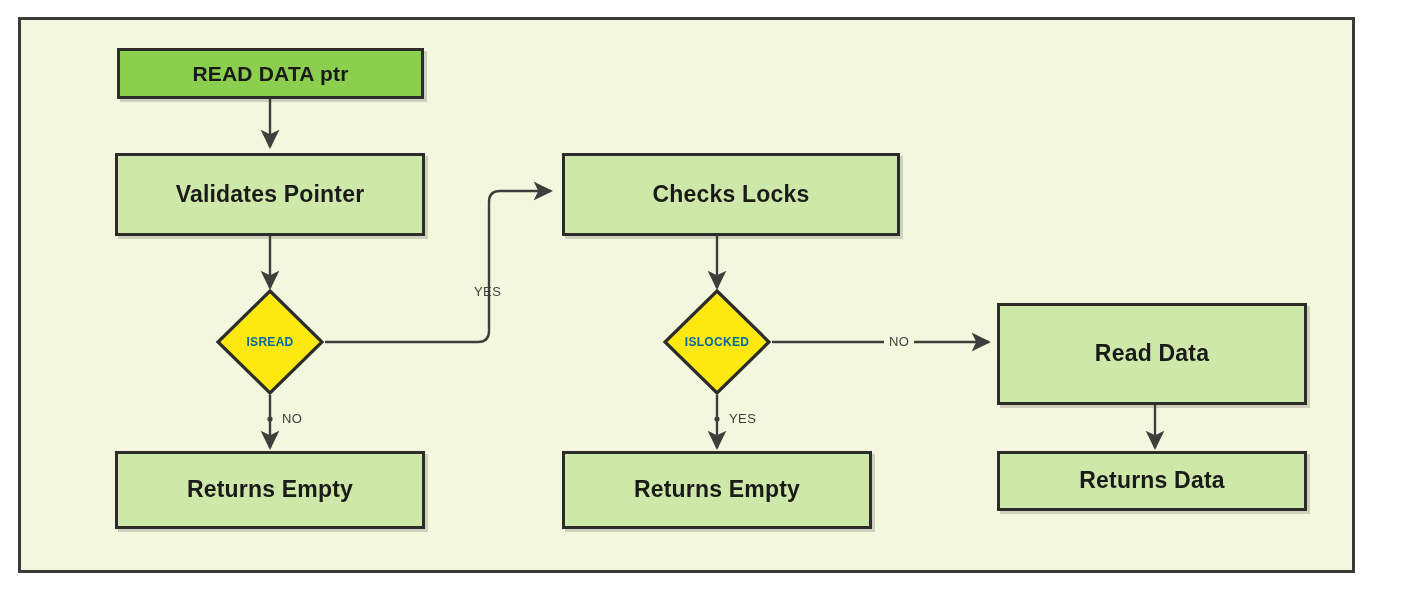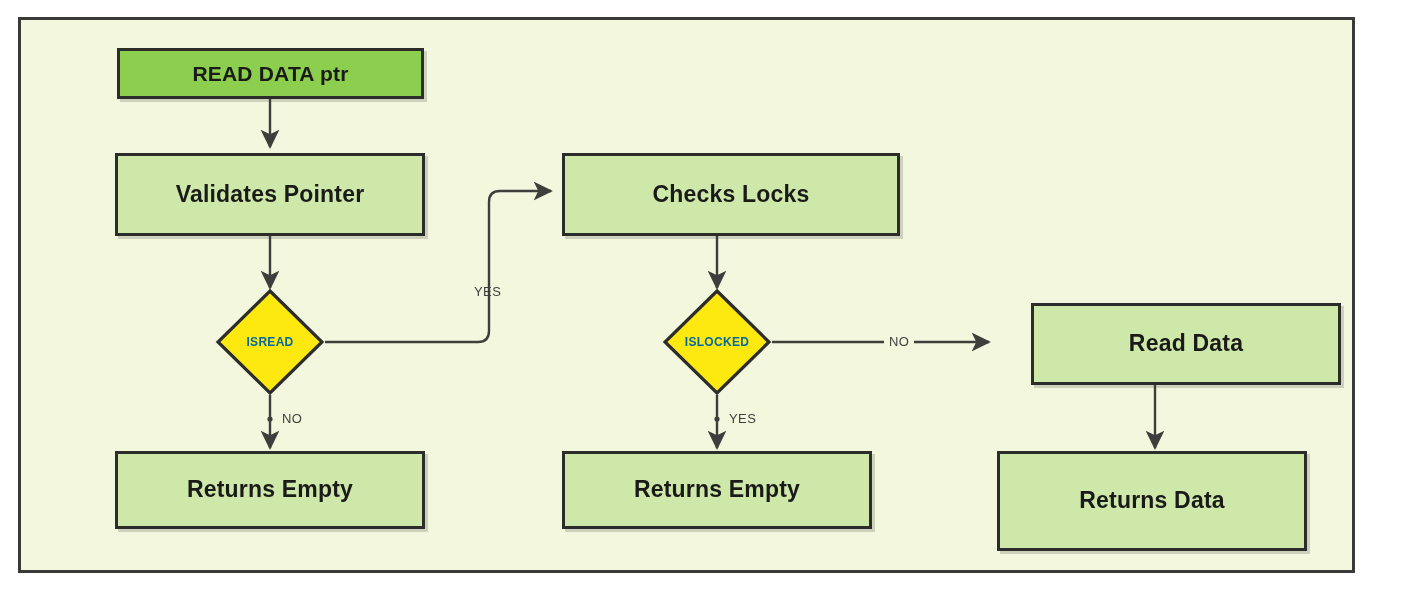--- a/index.html
+++ b/index.html
@@ -171,25 +171,25 @@
     <div class="dtext">
       <span>IS</span>
       <span>LOCKED</span>
     </div>
   </div>
 
   <div class="node proc" style="left:562px; top:451px; width:310px; height:78px;">
     <span class="label">Returns Empty</span>
   </div>
 
-  <div class="node proc" style="left:997px; top:303px; width:310px; height:82px;margin-left:34px;">
+  <div class="node proc" style="left:997px; top:303px; width:310px; height:102px;">
     <span class="label">Read Data</span>
   </div>
 
-  <div class="node proc" style="left:997px; top:451px; width:310px; height:100px;">
+  <div class="node proc" style="left:997px; top:451px; width:310px; height:60px;">
     <span class="label">Returns Data</span>
   </div>
 
   <div class="edge-label" style="left:474px; top:284px;">YES</div>
 
   <div class="edge-label" style="left:282px; top:411px;">NO</div>
 
   <div class="edge-label" style="left:729px; top:411px;">YES</div>
 
   <div class="edge-label boxed" style="left:884px; top:334px;">NO</div>

